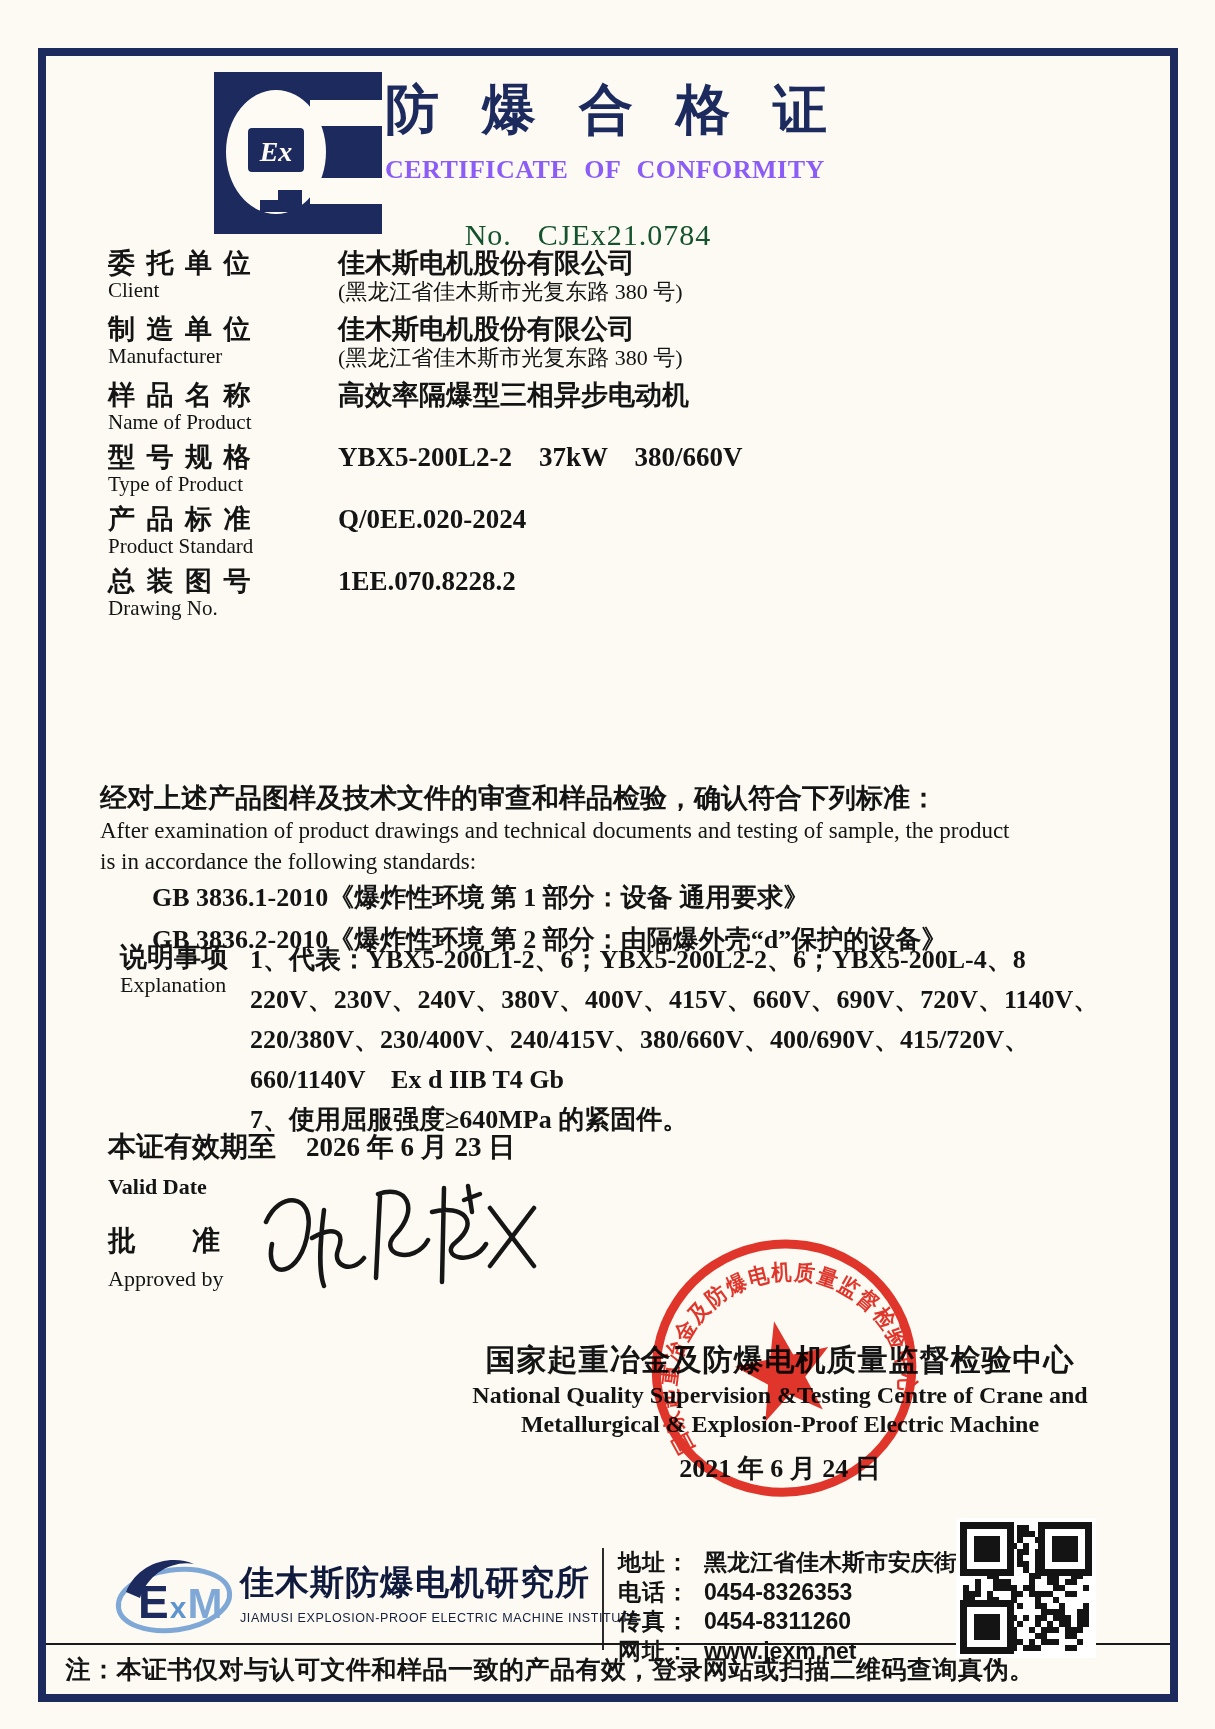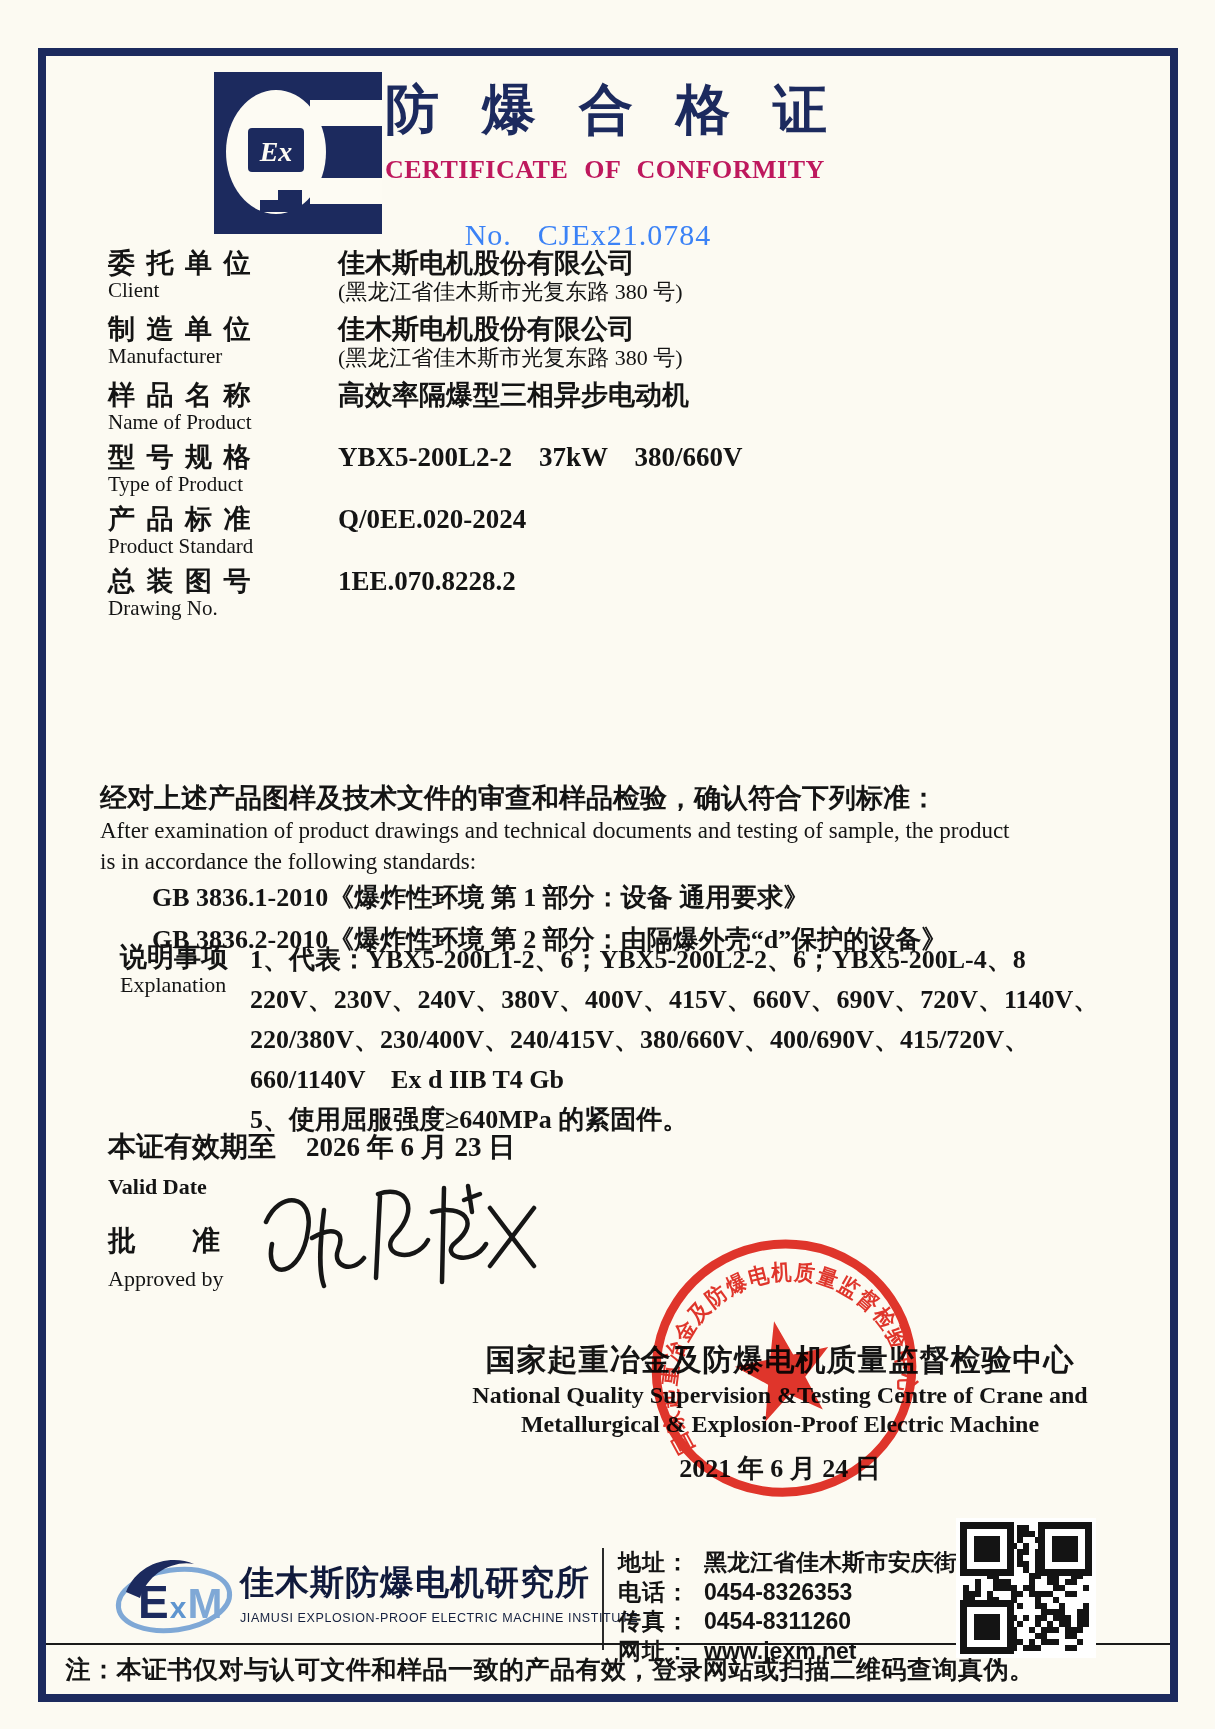--- a/index.html
+++ b/index.html
@@ -17,26 +17,26 @@
     box-sizing:border-box;border:8px solid #1c2a5e;
   }
   
   .exlogo{position:absolute;left:214px;top:72px;}
   .titles{position:absolute;left:385px;top:74px;width:430px;text-align:center;}
   .title-cn{
     margin:0;font-size:54px;font-weight:700;color:#1c2a5e;
     letter-spacing:14px;font-family:"Liberation Sans",sans-serif;white-space:nowrap;
   }
   .title-en{
-    margin:8px 0 0 0;font-size:26px;font-weight:700;color:#be185d;
+    margin:8px 0 0 0;font-size:26px;font-weight:700;color:#8b5cf6;
     font-family:"Liberation Serif",serif;word-spacing:9px;letter-spacing:.5px;white-space:nowrap;
   }
   .cert-no{
     position:absolute;left:38px;top:218px;width:1100px;text-align:center;
-    font-family:"Liberation Serif",serif;font-size:30px;color:#3b82f6;letter-spacing:1px;
+    font-family:"Liberation Serif",serif;font-size:30px;color:#14532d;letter-spacing:1px;
   }
   .cert-no .num{margin-left:26px;}
   
   .fields{position:absolute;left:108px;top:248px;width:980px;}
   .field-row{display:flex;margin-bottom:8px;}
   .field-row:first-child{}
   .flabel{width:230px;flex:none;}
   .flabel .cn{font-size:27px;line-height:30px;font-weight:700;letter-spacing:2px;}
   .flabel .en{font-size:21px;line-height:24px;font-family:"Liberation Serif",serif;}
   .fvalue .v1{font-size:27px;line-height:30px;font-family:"Liberation Serif",serif;font-weight:600;}
@@ -186,21 +186,21 @@
     <div class="std">GB 3836.2-2010《爆炸性环境 第 2 部分：由隔爆外壳“d”保护的设备》</div>
   </section>
 
   <section class="explanation">
     <div class="xlabel">
       <div class="cn">说明事项</div>
       <div class="en">Explanation</div>
     </div>
     <div class="xbody">
       <div>1、代表：YBX5-200L1-2、6；YBX5-200L2-2、6；YBX5-200L-4、8　220V、230V、240V、380V、400V、415V、660V、690V、720V、1140V、220/380V、230/400V、240/415V、380/660V、400/690V、415/720V、660/1140V　Ex d IIB T4 Gb</div>
-      <div>5、使用屈服强度≥640MPa 的紧固件。</div>
+      <div>7、使用屈服强度≥640MPa 的紧固件。</div>
     </div>
   </section>
 
   <section class="valid">
     <div class="row">
       <span class="cn">本证有效期至</span>
       <span class="val">2026 年 6 月 23 日</span>
     </div>
     <div class="en">Valid Date</div>
   </section>

